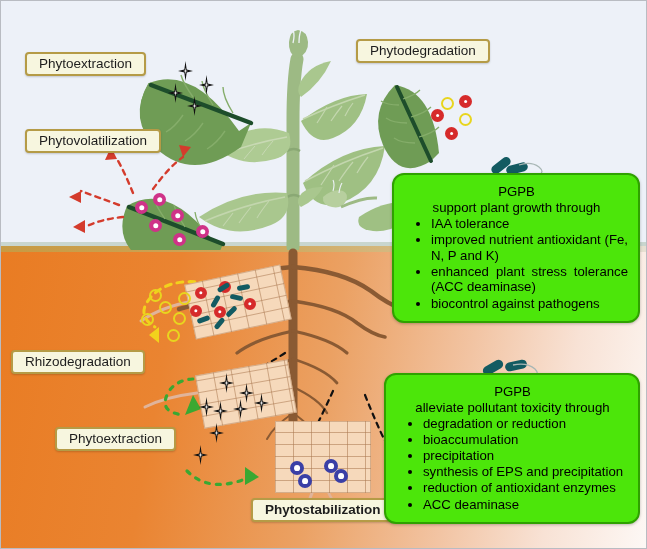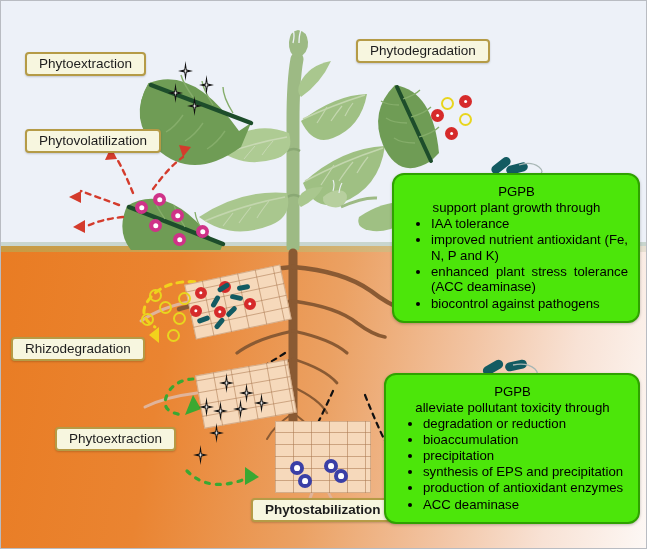--- a/index.html
+++ b/index.html
@@ -299,21 +299,21 @@
   <div class="bact" style="left:196px; top:316px; width:13px; height:5px; transform:rotate(-20deg);"></div>
   <div class="bact" style="left:212px; top:320px; width:13px; height:5px; transform:rotate(-50deg);"></div>
   <div class="bact" style="left:236px; top:284px; width:13px; height:5px; transform:rotate(-10deg);"></div>
 
   <div class="label" style="left:24px; top:51px;">Phytoextraction</div>
 
   <div class="label" style="left:24px; top:128px;">Phytovolatilization</div>
 
   <div class="label" style="left:355px; top:38px;">Phytodegradation</div>
 
-  <div class="label" style="left:10px; top:336px;">Rhizodegradation</div>
+  <div class="label" style="left:10px; top:349px;">Rhizodegradation</div>
 
   <div class="label" style="left:54px; top:426px;">Phytoextraction</div>
 
   <div class="label" style="left:250px; top:497px;font-weight:bold;">Phytostabilization</div>
 
   <div>
     <div class="bact" style="left:489px; top:160px; width:22px; height:9px; transform:rotate(-38deg);"></div>
     <div class="bact" style="left:505px; top:163px; width:22px; height:9px; transform:rotate(-15deg);"></div>
     <div class="bact" style="left:476px; top:182px; width:22px; height:9px; transform:rotate(-20deg);"></div>
     <div class="bact" style="left:500px; top:186px; width:22px; height:9px; transform:rotate(-40deg);"></div>
@@ -348,18 +348,18 @@
   </div>
 
   <div class="infobox" style="left:383px; top:372px; width:256px;">
     <span class="ttl">PGPB</span>
     <span class="ttl">alleviate pollutant toxicity through</span>
     <ul>
       <li>degradation or reduction</li>
       <li>bioaccumulation</li>
       <li>precipitation</li>
       <li>synthesis of EPS and precipitation</li>
-      <li>production of antioxidant enzymes</li>
+      <li>reduction of antioxidant enzymes</li>
       <li>ACC deaminase</li>
     </ul>
   </div>
 
 </div>
 
 </body></html>

